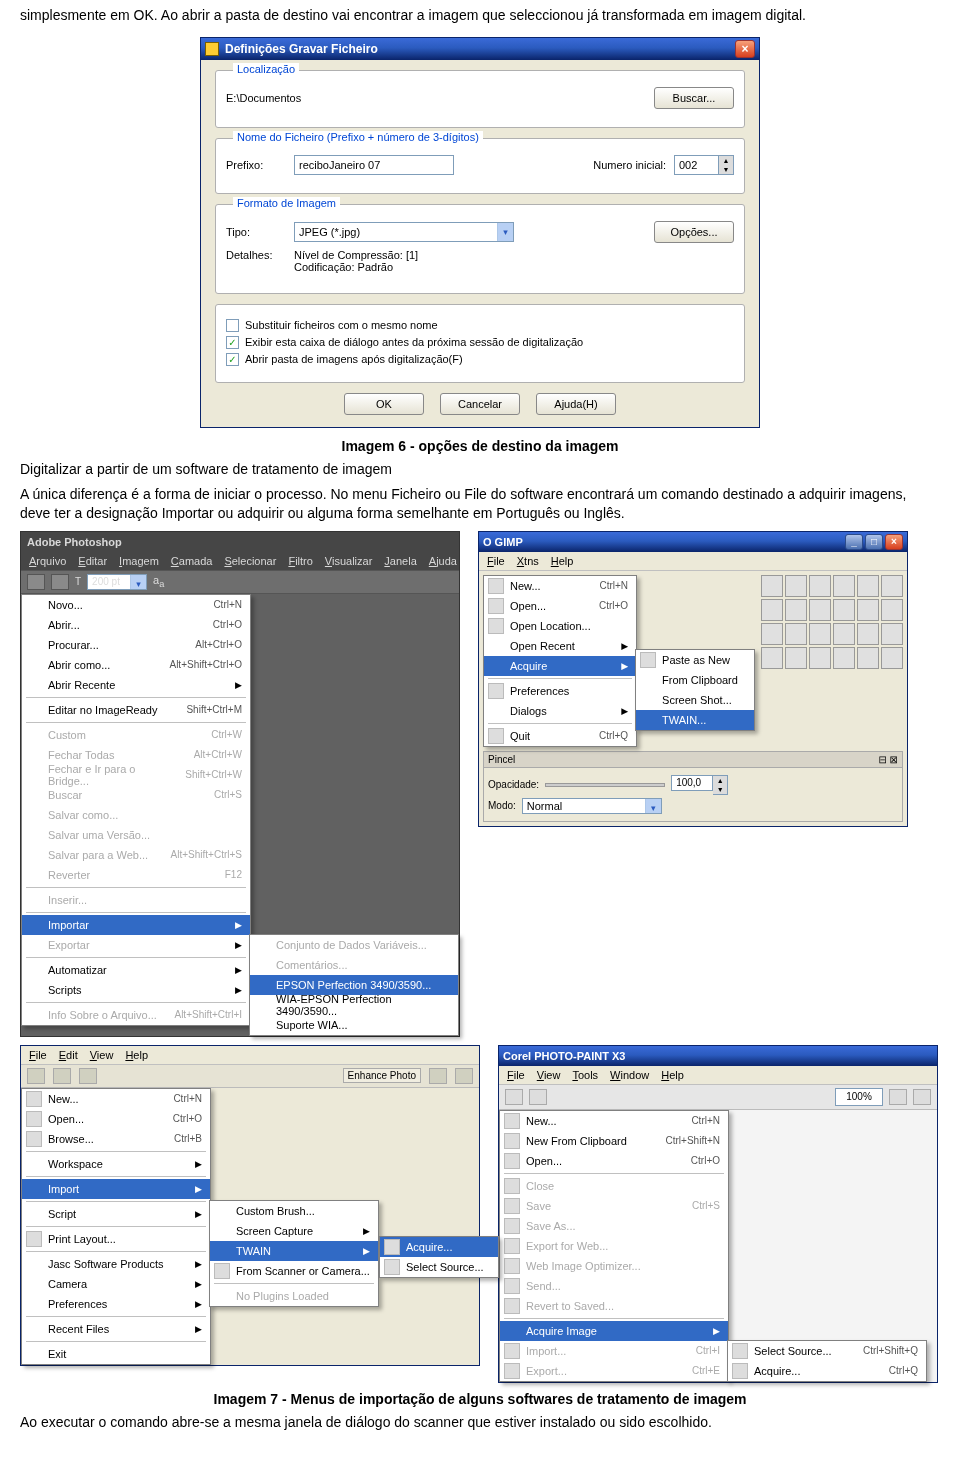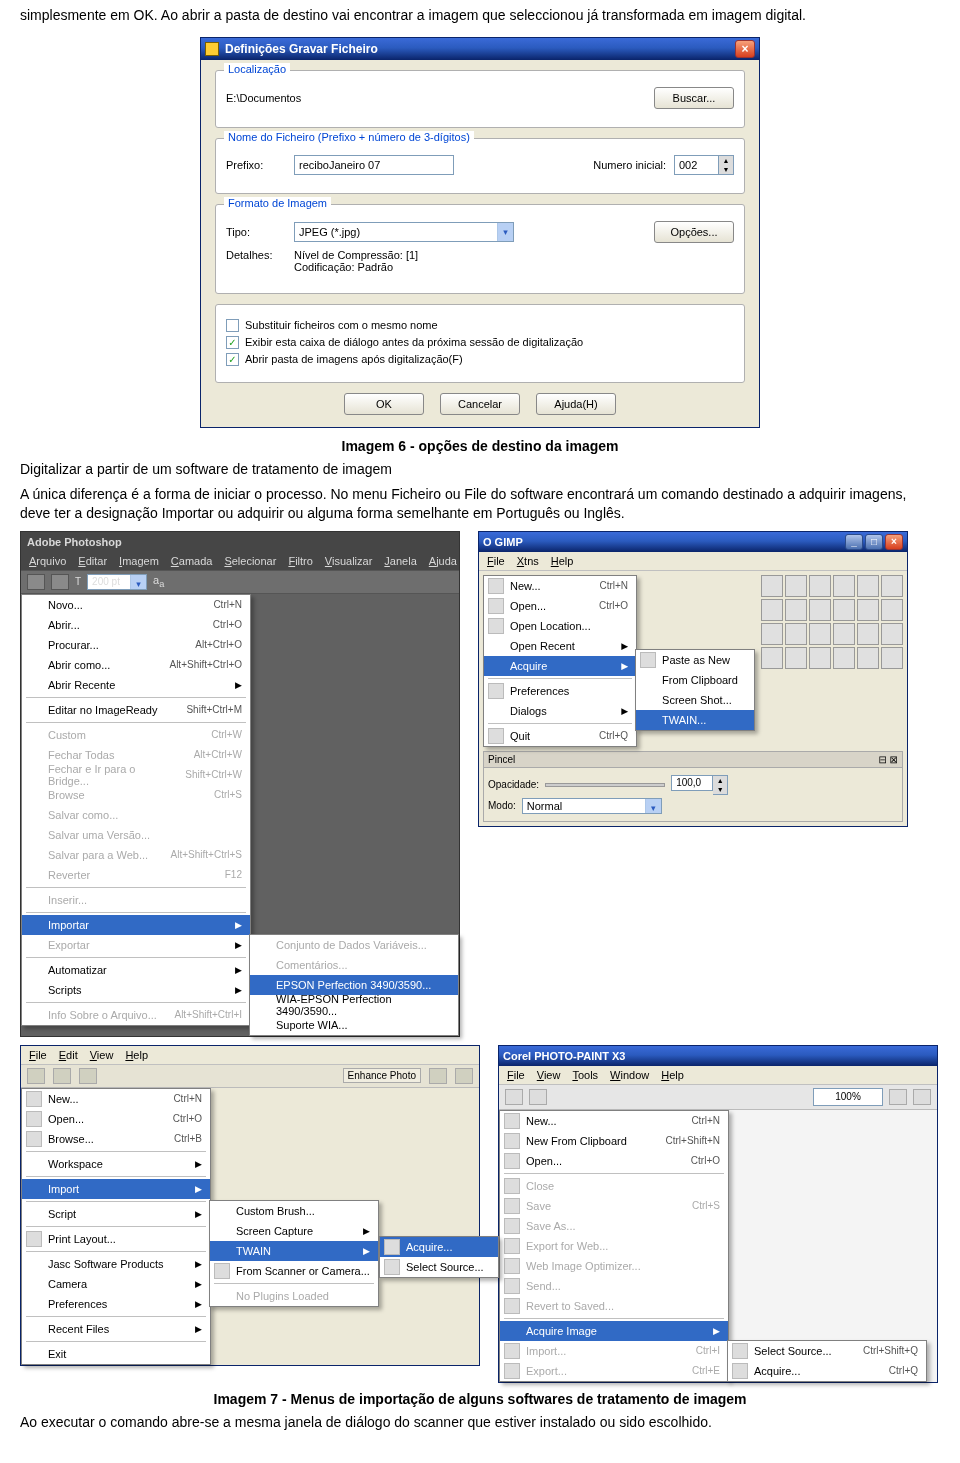--- a/index.html
+++ b/index.html
@@ -51,21 +51,21 @@
   .dlg-body { padding: 10px 14px 12px; }
   .groupbox {
     border: 1px solid #b0b0b0;
     border-radius: 3px;
     padding: 10px 10px 12px;
     margin-bottom: 10px;
     position: relative;
     background: #fff;
   }
   .groupbox .legend {
-    position: absolute; top: -8px; left: 8px;
+    position: absolute; top: -8px; left: 17px;
     background: #fff;
     color: #0046d5;
     font-size: 11px;
     padding: 0 4px;
   }
   .field-row { display: flex; align-items: center; gap: 8px; margin: 6px 0; }
   .label { color: #000; font-size: 11px; }
   .textbox {
     background: #fff;
     border: 1px solid #7f9db9;
@@ -158,21 +158,21 @@
   .panel-title .spacer { flex: 1; }
   .panel-body { background: #ece9d8; border: 1px solid #aaa; border-top: none; padding: 4px; font-size: 10px; }
   .slider { display: inline-block; width: 120px; height: 4px; background: #ccc; border: 1px solid #999; vertical-align: middle; }
 
   .psp-body { background: #ece9d8; padding: 0; }
   .psp-toolbar { background: #e6e3d4; border-bottom: 1px solid #bbb; padding: 3px 6px; display: flex; gap: 8px; align-items: center; }
   .psp-toolbar .tb { width: 18px; height: 16px; background: #d0d0c0; border: 1px solid #aaa; }
 
   .corel-body { background: #f4f4f4; }
   .corel-toolbar { background: #e6e6e6; border-bottom: 1px solid #bbb; padding: 3px 6px; display: flex; gap: 6px; align-items: center; }
-  .pct-box { background: #fff; border: 1px solid #7f9db9; width: 70px; height: 18px; font-size: 10px; text-align: center; line-height: 16px; }
+  .pct-box { background: #fff; border: 1px solid #7f9db9; width: 48px; height: 18px; font-size: 10px; text-align: center; line-height: 16px; }
 
   .menus-flex { display: flex; align-items: flex-start; }
   .clear { clear: both; }
 </style>
 </head>
 <body>
 
 <p class="para">simplesmente em OK. Ao abrir a pasta de destino vai encontrar a imagem que seleccionou já transformada em imagem digital.</p>
 
 <div class="center-wrap">
@@ -328,21 +328,21 @@
             <span class="lbl">Fechar Todas</span>
             <span class="sc">Alt+Ctrl+W</span>
           </div>
           <div class="dm-row grey">
             <span style="width:16px"></span>
             <span class="lbl">Fechar e Ir para o Bridge...</span>
             <span class="sc">Shift+Ctrl+W</span>
           </div>
           <div class="dm-row grey">
             <span style="width:16px"></span>
-            <span class="lbl">Browse</span>
+            <span class="lbl">Buscar</span>
             <span class="sc">Ctrl+S</span>
           </div>
           <div class="dm-row grey">
             <span style="width:16px"></span>
             <span class="lbl">Salvar como...</span>
           </div>
           <div class="dm-row grey">
             <span style="width:16px"></span>
             <span class="lbl">Salvar uma Versão...</span>
           </div>

